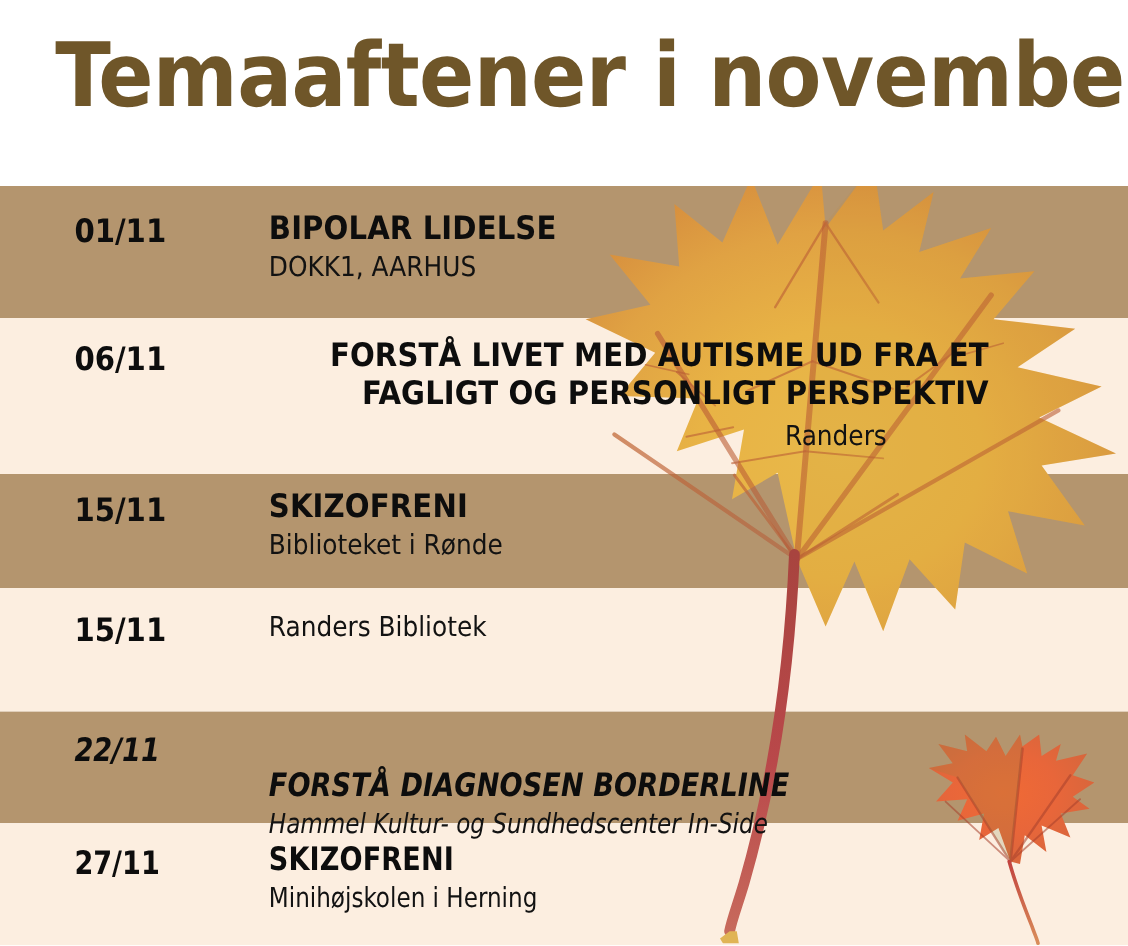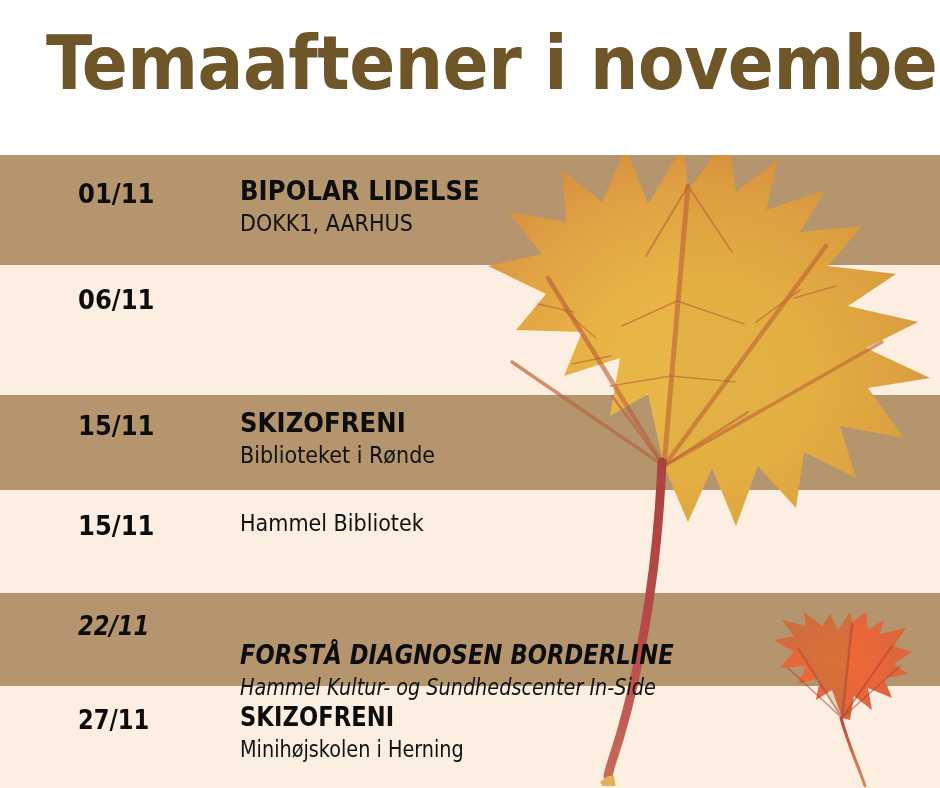--- a/index.html
+++ b/index.html
@@ -45,21 +45,21 @@
   }
   .band.tan  {background:#B4956E;}
   .band.cream{background:#FCEEE0;}
 
   
   #rowtext{
     position:absolute;left:0;top:0;width:940px;height:788px;
     z-index:4;pointer-events:none;
   }
   .row{
-    position:absolute;left:16px;width:749px;
+    position:absolute;left:0;width:749px;
   }
   .row .date{
     position:absolute;
     left:62px;
     font-family:"Liberation Sans Narrow","DejaVu Sans Condensed","Liberation Sans",sans-serif;
     font-weight:700;
     font-size:27px;
     line-height:30px;
     color:#0d0d0d;
     letter-spacing:0px;
@@ -227,34 +227,38 @@
     <div class="row" style="top:155px;height:110px;">
       <div class="date" style="top:24px;">01/11</div>
       <div class="body" style="top:20px;">
         <div class="event-title">BIPOLAR LIDELSE</div>
         <div class="event-venue">DOKK1, AARHUS</div>
       </div>
     </div>
 
     <div class="row" style="top:265px;height:130px;text-align:right;">
       <div class="date" style="top:20px;">06/11</div>
+      <div class="body" style="top:16px;">
+        <div class="event-title two-line">FORSTÅ LIVET MED AUTISME UD FRA ET FAGLIGT OG PERSONLIGT PERSPEKTIV</div>
+        <div class="event-venue" style="margin-top:4px;">Randers</div>
+      </div>
     </div>
 
     <div class="row" style="top:395px;height:95px;">
       <div class="date" style="top:16px;">15/11</div>
       <div class="body" style="top:12px;">
         <div class="event-title">SKIZOFRENI</div>
         <div class="event-venue">Biblioteket i Rønde</div>
       </div>
     </div>
 
     <div class="row" style="top:490px;height:103px;">
       <div class="date" style="top:21px;">15/11</div>
       <div class="body" style="top:17px;">
-        <div class="event-venue">Hammel Bibliotek</div>
+        <div class="event-venue">Randers Bibliotek</div>
       </div>
     </div>
 
     <div class="row condensed" style="top:593px;height:93px;font-style:italic;">
       <div class="date" style="top:18px;">22/11</div>
       <div class="body" style="top:14px;margin-top:32px;">
         <div class="event-title">FORSTÅ DIAGNOSEN BORDERLINE</div>
         <div class="event-venue">Hammel Kultur- og Sundhedscenter In-Side</div>
       </div>
     </div>

